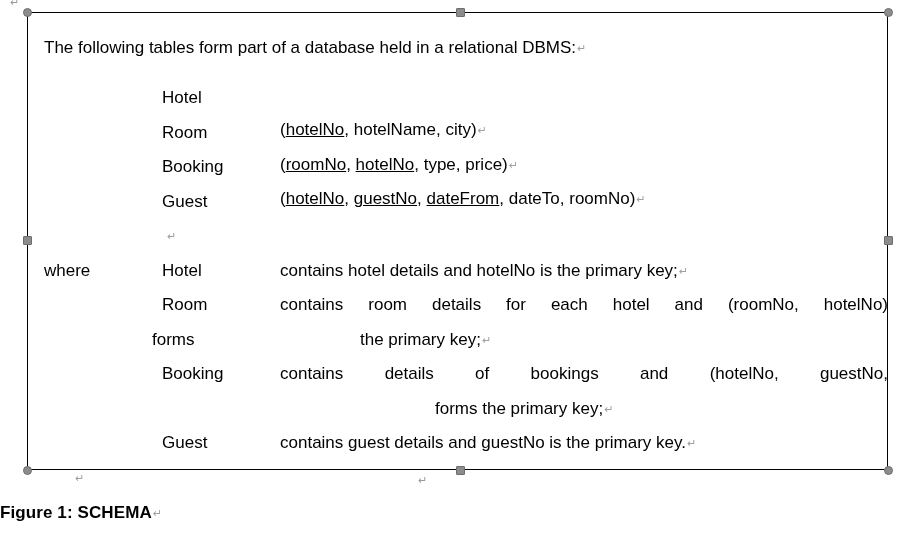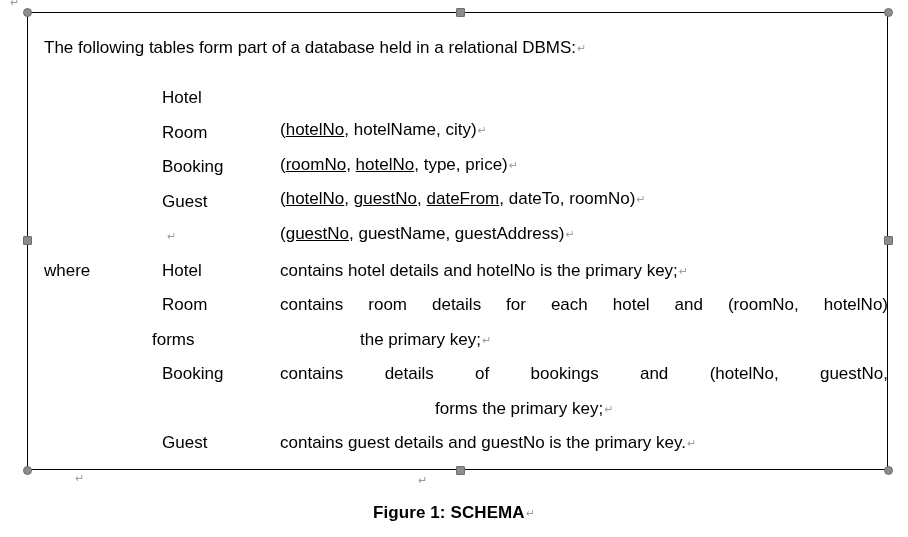--- a/index.html
+++ b/index.html
@@ -176,21 +176,21 @@
     font-size: 11px;
     color: #9a9a9a;
     line-height: 1;
     user-select: none;
   }
   #figure-caption {
     position: absolute;
     left: 0;
     top: 503px;
     width: 908px;
-    text-align: center;
+    text-align: left;
     font-size: 17px;
     font-weight: bold;
     letter-spacing: 0.1px;
   }
   #figure-caption .pil { font-weight: normal; }
 </style>
 </head>
 <body>
 
 <div id="page">
@@ -222,21 +222,20 @@
         <span class="rel-attrs"><span>(</span><span class="key">roomNo</span>, <span class="key">hotelNo</span>, <span>type</span>, <span>price</span><span>)</span><span class="pil">↵</span></span>
       </div>
 
       <div class="schema-row">
         <span class="rel-name">Booking</span>
         <span class="rel-attrs"><span>(</span><span class="key">hotelNo</span>, <span class="key">guestNo</span>, <span class="key">dateFrom</span>, <span>dateTo</span>, <span>roomNo</span><span>)</span><span class="pil">↵</span></span>
       </div>
 
       <div class="schema-row">
         <span class="rel-name">Guest</span>
-        <span class="rel-attrs"><span>(</span><span class="key">guestNo</span>, <span>guestName</span>, <span>guestAddress</span><span>)</span><span class="pil">↵</span></span>
       </div>
 
       <div class="blank-line"><span class="pil">↵</span></div>
 
       <div class="where-row">
         <span class="where-kw">where</span>
         <span class="where-rel">Hotel</span>
         <span class="where-desc ragged"><span>contains hotel details and hotelNo is the primary key;</span><span class="pil">↵</span></span>
       </div>
 

